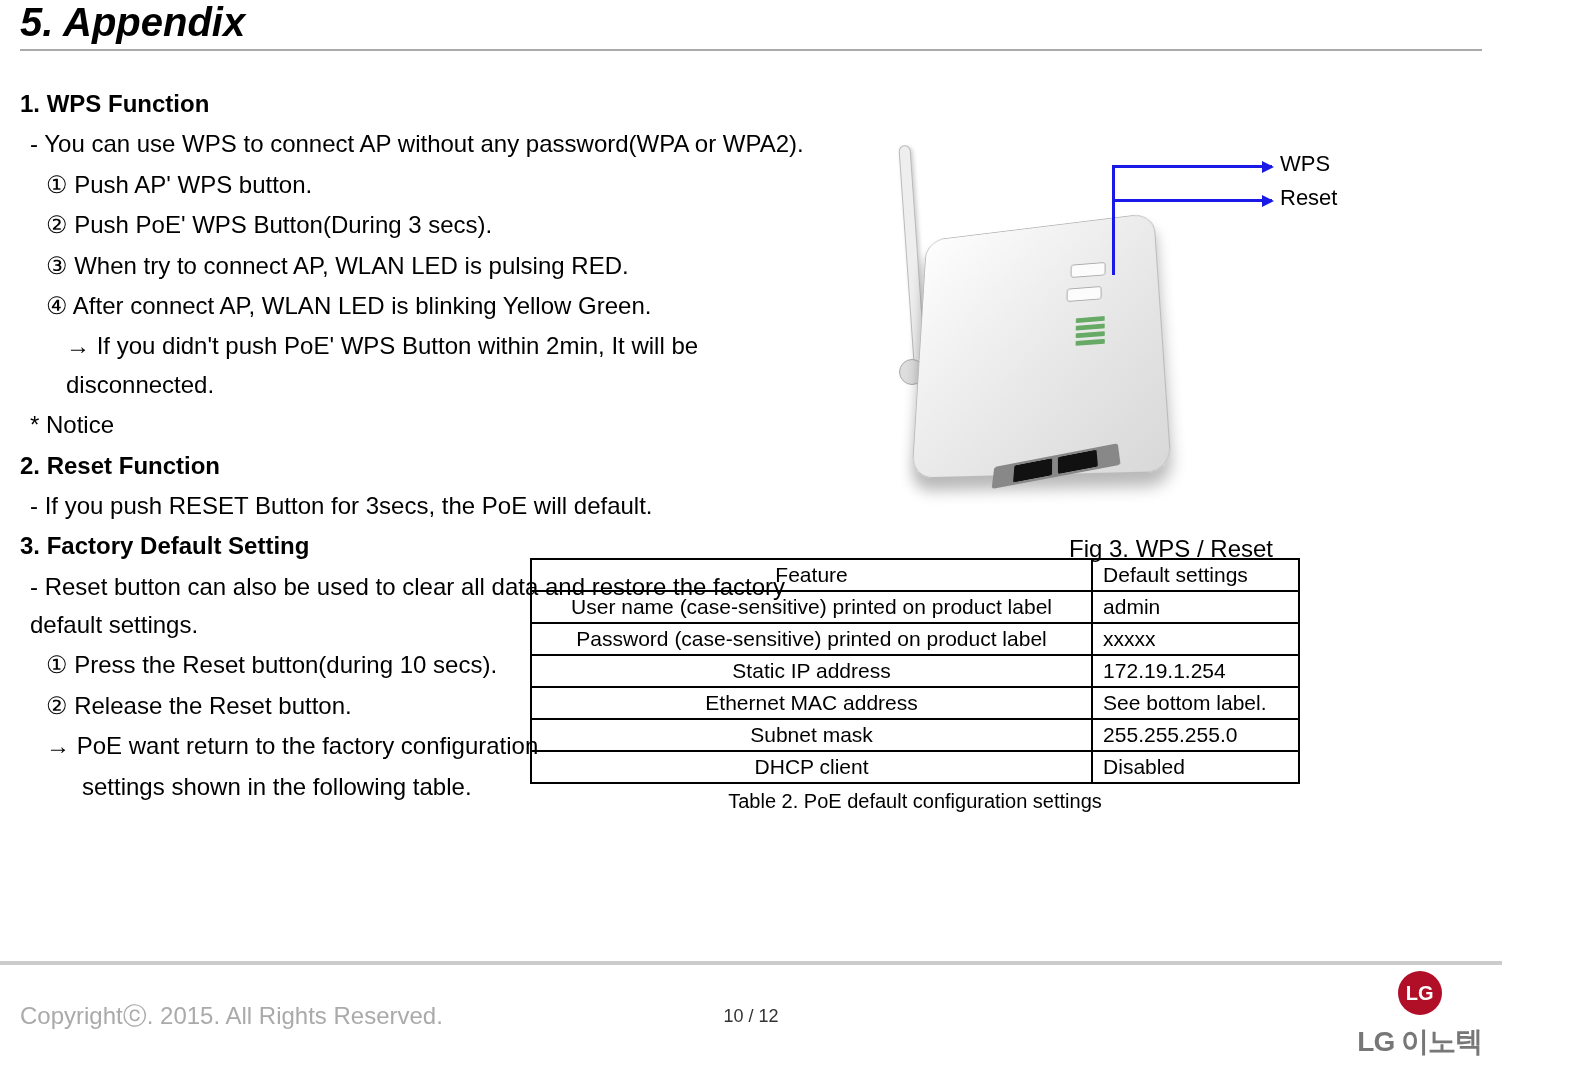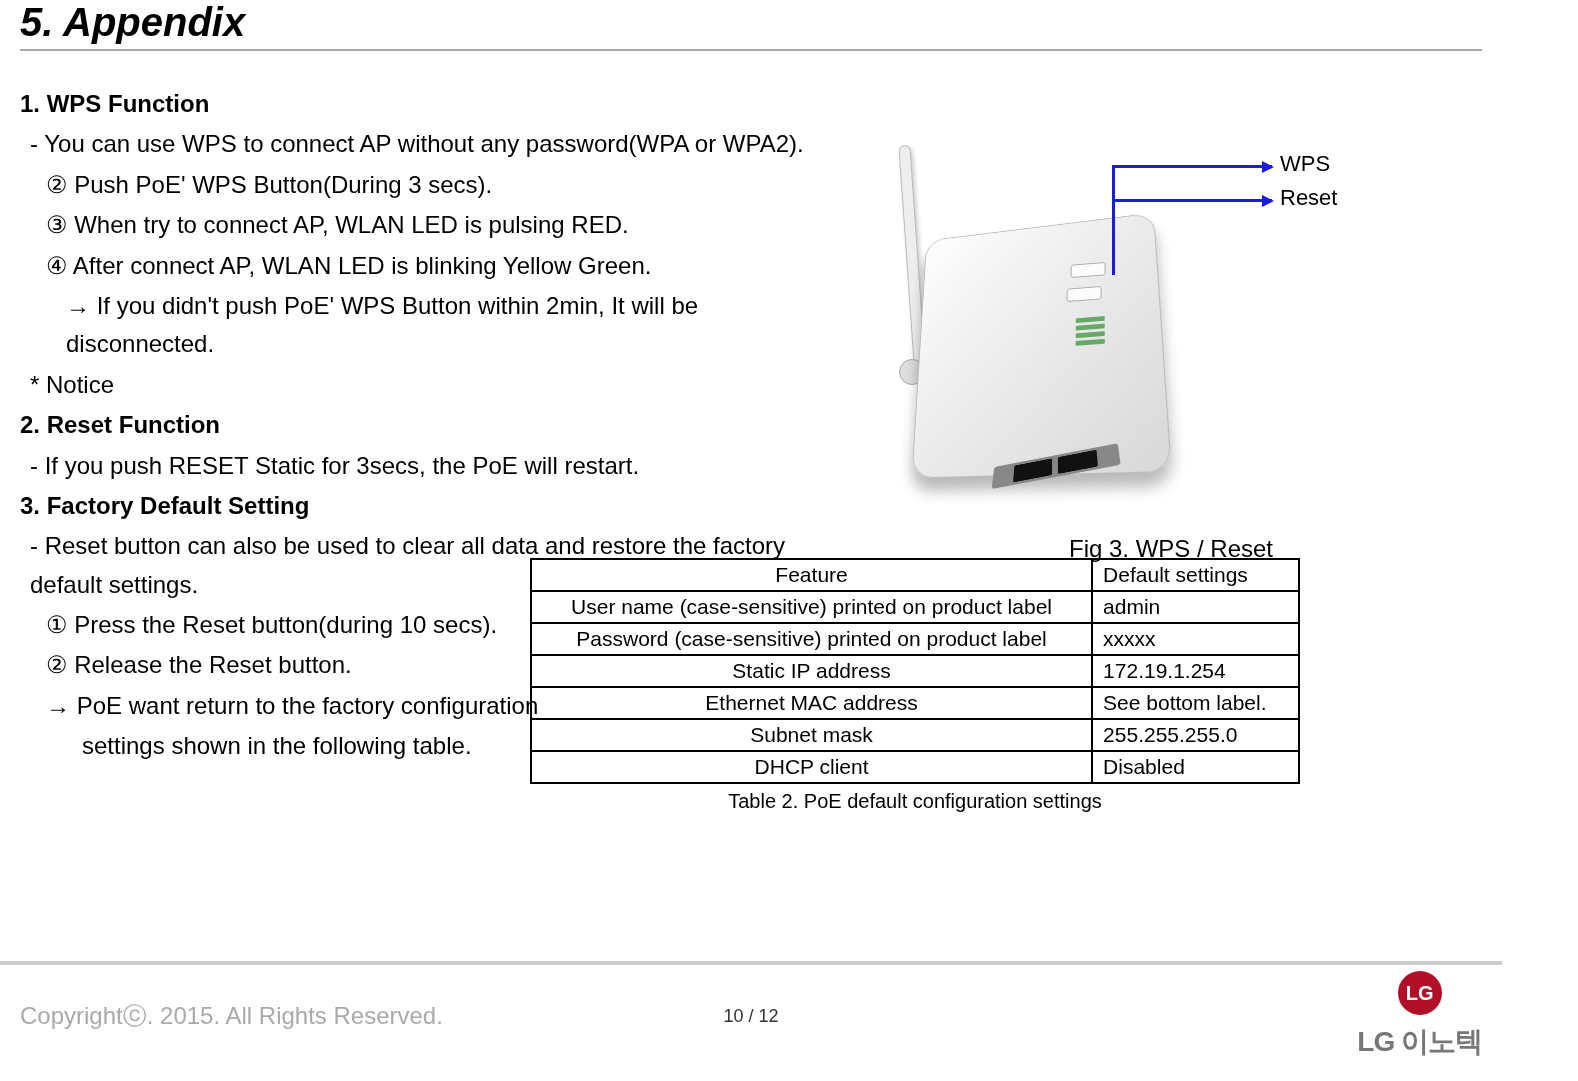--- a/index.html
+++ b/index.html
@@ -168,28 +168,29 @@
 <body>
 
 <div class="page">
 
   <div class="title">5. Appendix</div>
 
   <div class="content-row">
     <div class="left-col">
       <div class="h2line">1. WPS Function</div>
       <div class="sub1">- You can use WPS to connect AP without any password(WPA or WPA2).</div>
+      <div class="sub2">① Push AP' WPS button.</div>
       <div class="sub2">② Push PoE' WPS Button(During 3 secs).</div>
       <div class="sub2">③ When try to connect AP, WLAN LED is pulsing RED.</div>
       <div class="sub2">④ After connect AP, WLAN LED is blinking Yellow Green.</div>
       <div class="sub3">→ If you didn't push PoE' WPS Button within 2min, It will be disconnected.</div>
       <div class="sub1">* Notice</div>
 
       <div class="h2line">2. Reset Function</div>
-      <div class="sub1">-  If you push RESET Static for 3secs, the PoE will restart.</div>
+      <div class="sub1">-  If you push RESET Button for 3secs, the PoE will default.</div>
 
       <div class="h2line">3. Factory Default Setting</div>
       <div class="sub1">- Reset button can also be used to clear all data and restore the factory default settings.</div>
       <div class="sub2">① Press the Reset button(during 10 secs).</div>
       <div class="sub2">② Release the Reset button.</div>
       <div class="sub2">→ PoE want return to the factory configuration</div>
       <div class="sub4">settings shown in the following table.</div>
     </div>
 
     <div class="right-col">

